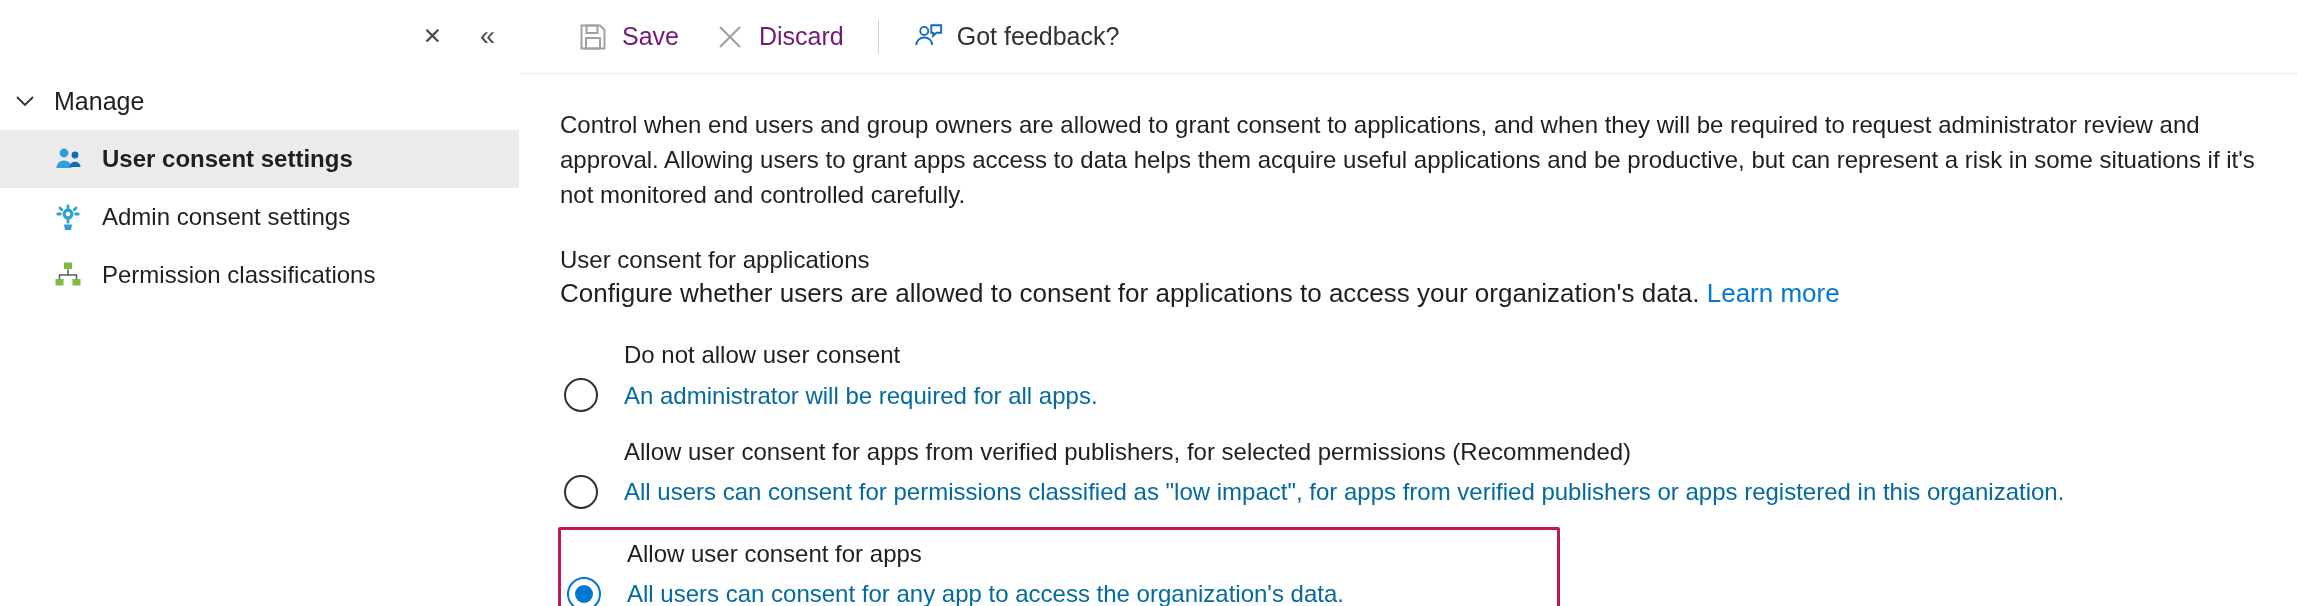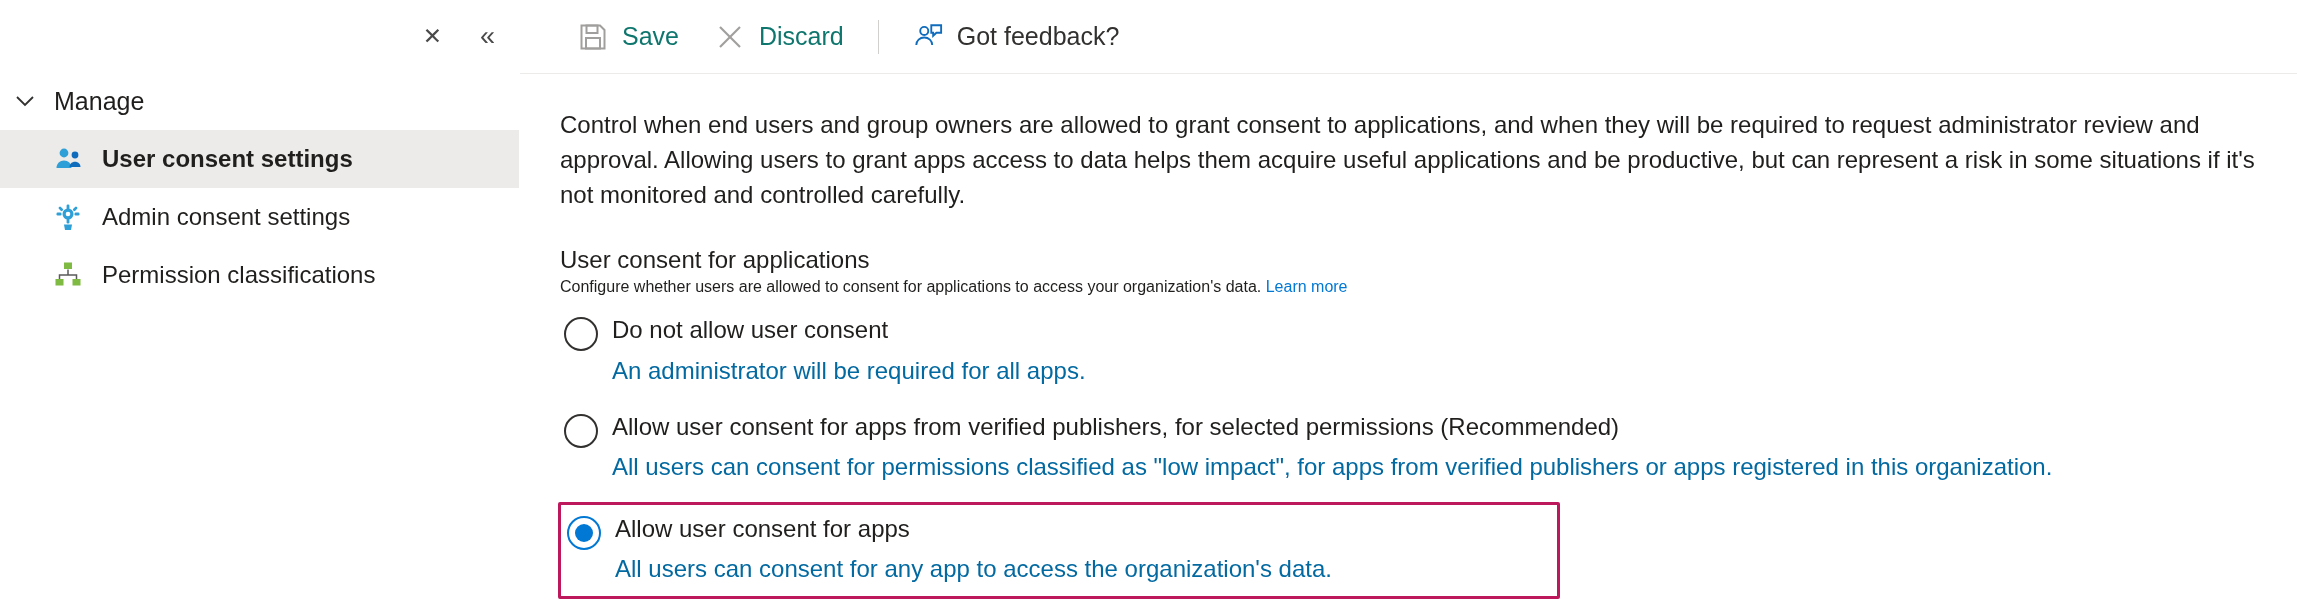--- a/index.html
+++ b/index.html
@@ -119,21 +119,21 @@
     gap: 14px;
     padding: 0 18px;
     height: 52px;
     cursor: pointer;
     user-select: none;
   }
   .cmd .cmd-label {
     font-size: 25px;
     color: #323130;
   }
-  .cmd.disabled .cmd-label { color: #0f766e; }
+  .cmd.disabled .cmd-label { color: #701a75; }
   .cmd-sep {
     width: 1px;
     height: 34px;
     background: #d2d0ce;
     margin: 0 16px;
   }
   .cmd-icon {
     width: 30px; height: 30px;
     display: inline-flex;
     align-items: center;
@@ -149,35 +149,35 @@
     color: #201f1e;
     max-width: 1820px;
     margin: 0 0 34px 0;
   }
   .section-title {
     font-size: 24px;
     color: #201f1e;
     margin: 0 0 4px 0;
   }
   .section-desc {
-    font-size: 16px;
-    color: #201f1e;
-    margin: 0 0 12px 0;
+    font-size: 26px;
+    color: #201f1e;
+    margin: 0 0 24px 0;
   }
   .link {
     color: #0078d4;
     text-decoration: none;
     cursor: pointer;
   }
 
   .radio-group { margin-top: 6px; }
   .radio-row {
     display: flex;
-    align-items: flex-start;
-    gap: 14px;
+    align-items: flex-end;
+    gap: 26px;
     padding: 6px 10px 6px 4px;
     margin-bottom: 12px;
     position: relative;
   }
   .radio-row.highlight {
     border: 3px solid #be185d;
     border-radius: 2px;
     padding: 8px 12px 10px 6px;
     margin-left: -2px;
     width: 1002px;

